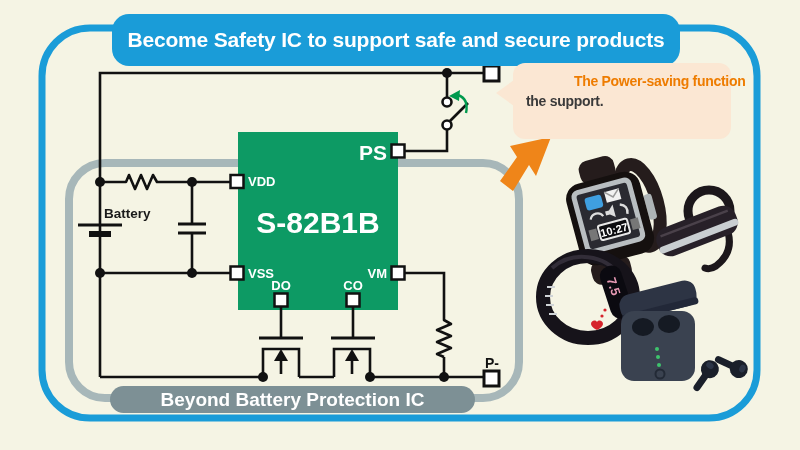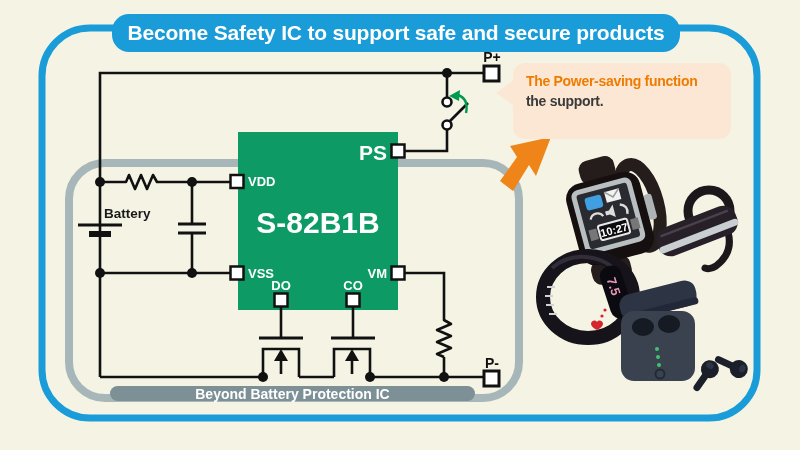--- a/index.html
+++ b/index.html
@@ -3,40 +3,40 @@
 <meta charset="utf-8">
 <style>
   html,body{margin:0;padding:0;background:#f5f4e4;}
   .stage{
     position:relative;width:800px;height:450px;overflow:hidden;
     background:#f5f4e4;
     font-family:"Liberation Sans", sans-serif;
   }
   .stage svg{position:absolute;left:0;top:0;}
   .banner{
-    position:absolute;left:112px;top:14px;width:568px;height:38px;
+    position:absolute;left:112px;top:14px;width:568px;height:52px;
     background:#1a9cd8;border-radius:17px;
     display:flex;align-items:center;justify-content:center;
     color:#ffffff;font-weight:bold;font-size:21px;letter-spacing:-0.2px;
     white-space:nowrap;
   }
   .callout{
     position:absolute;left:513px;top:63px;width:218px;height:76px;
     background:#fbe7d3;border-radius:12px;
     padding:8px 13px;box-sizing:border-box;
     font-weight:bold;font-size:14px;letter-spacing:-0.3px;line-height:20px;
     color:#3a3a3a;white-space:nowrap;
   }
-  .callout .hl{color:#ee7c00;display:block;}
+  .callout .hl{color:#ee7c00;display:block;margin-left:48px;}
   .callout .ln{display:block;}
   .footer-badge{
-    position:absolute;left:110px;top:386px;width:365px;height:15px;
+    position:absolute;left:110px;top:386px;width:365px;height:27px;
     background:#7d9095;border-radius:14px;
     display:flex;align-items:center;justify-content:center;
-    color:#ffffff;font-weight:bold;font-size:14px;white-space:nowrap;
+    color:#ffffff;font-weight:bold;font-size:19px;white-space:nowrap;
   }
   text{font-family:"Liberation Sans", sans-serif;}
 </style>
 </head>
 <body>
 
 <div class="stage">
 
 <svg width="800" height="450" viewBox="0 0 800 450">
 

